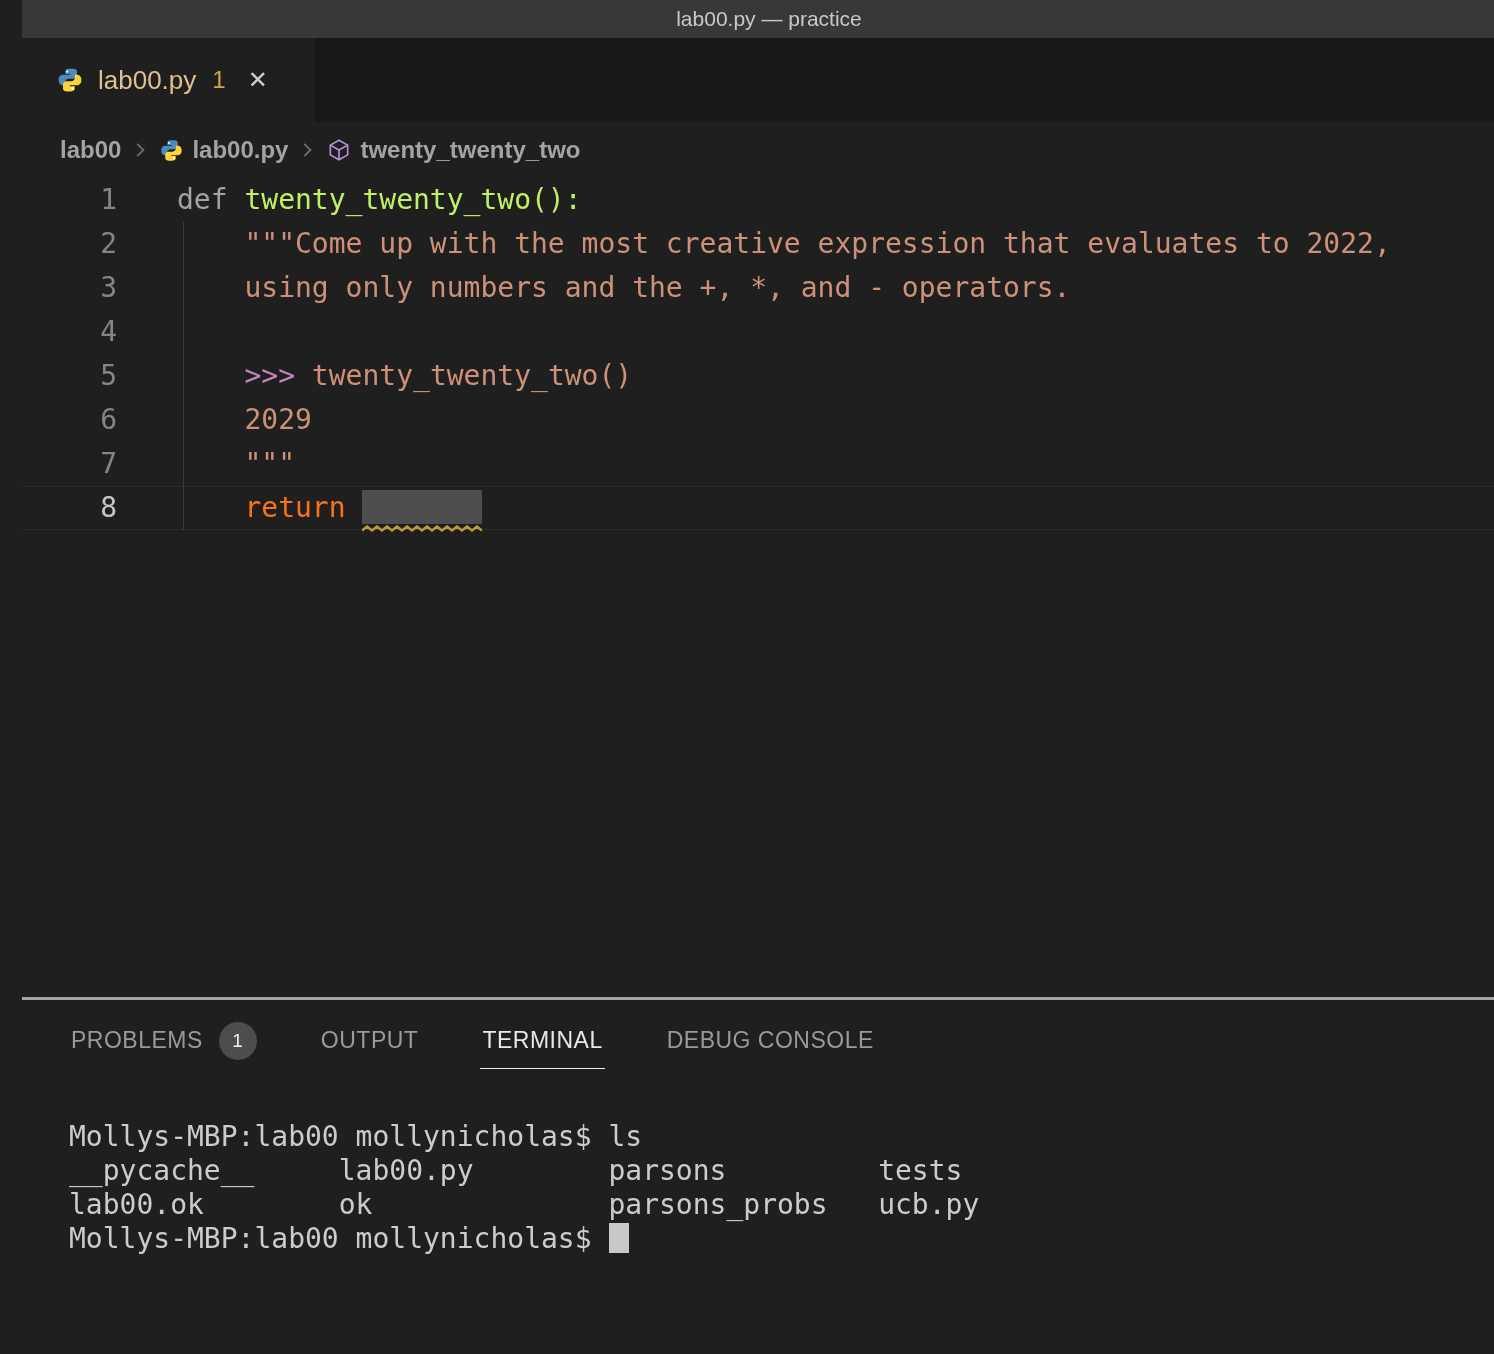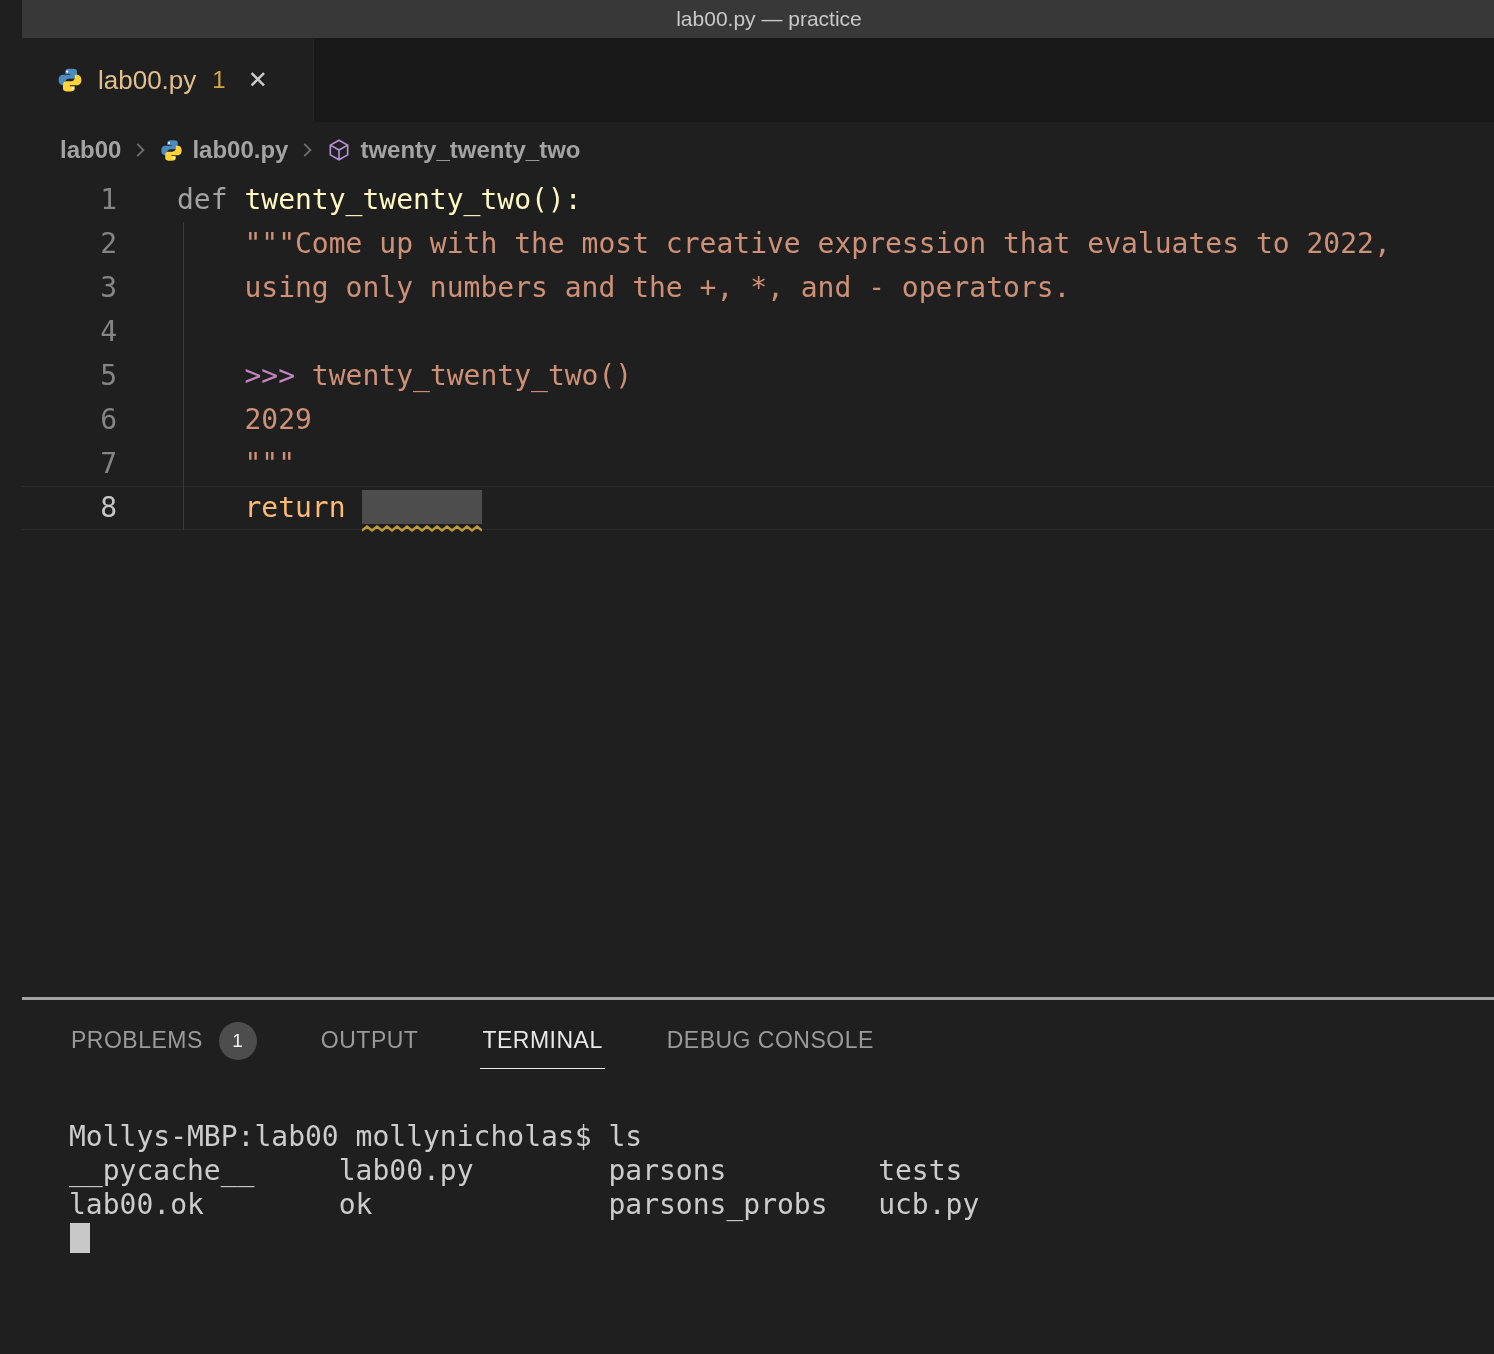--- a/index.html
+++ b/index.html
@@ -68,24 +68,24 @@
   .row.current { box-shadow: inset 0 1px 0 #2c2c2c, inset 0 -1px 0 #2c2c2c; }
   .ln {
     width: 95px; flex: none;
     text-align: right;
     color: #858585;
     user-select: none;
   }
   .row.current .ln { color: #c6c6c6; }
   .code { white-space: pre; padding-left: 60px; color: #d4d4d4; }
   .kw { color: #a3a3a3; }
-  .kw2 { color: #fdba74; }
+  .kw2 { color: #f97316; }
   .str { color: #ce9178; }
   .doctest { color: #c586c0; }
-  .plain { color: #fef9c3; }
+  .plain { color: #bef264; }
   .placeholder-box {
     display: inline-block;
     width: 120px; height: 34px;
     background: #4d4d4d;
     vertical-align: middle;
     position: relative;
     margin-top: -4px;
   }
   .squiggle { position: absolute; left: 0; bottom: -8px; }
 
@@ -247,17 +247,17 @@
       </div>
       <div class="panel-tab">
         <span>DEBUG CONSOLE</span>
       </div>
     </div>
 
     <div class="terminal">
       <div class="tline"><span>Mollys-MBP:lab00 mollynicholas$ ls</span></div>
       <div class="tline"><span>__pycache__     lab00.py        parsons         tests</span></div>
       <div class="tline"><span>lab00.ok        ok              parsons_probs   ucb.py</span></div>
-      <div class="tline"><span class="cursor"></span></div>
+      <div class="tline"><span>Mollys-MBP:lab00 mollynicholas$ </span><span class="cursor"></span></div>
     </div>
   </div>
 
 </div>
 
 </body></html>

